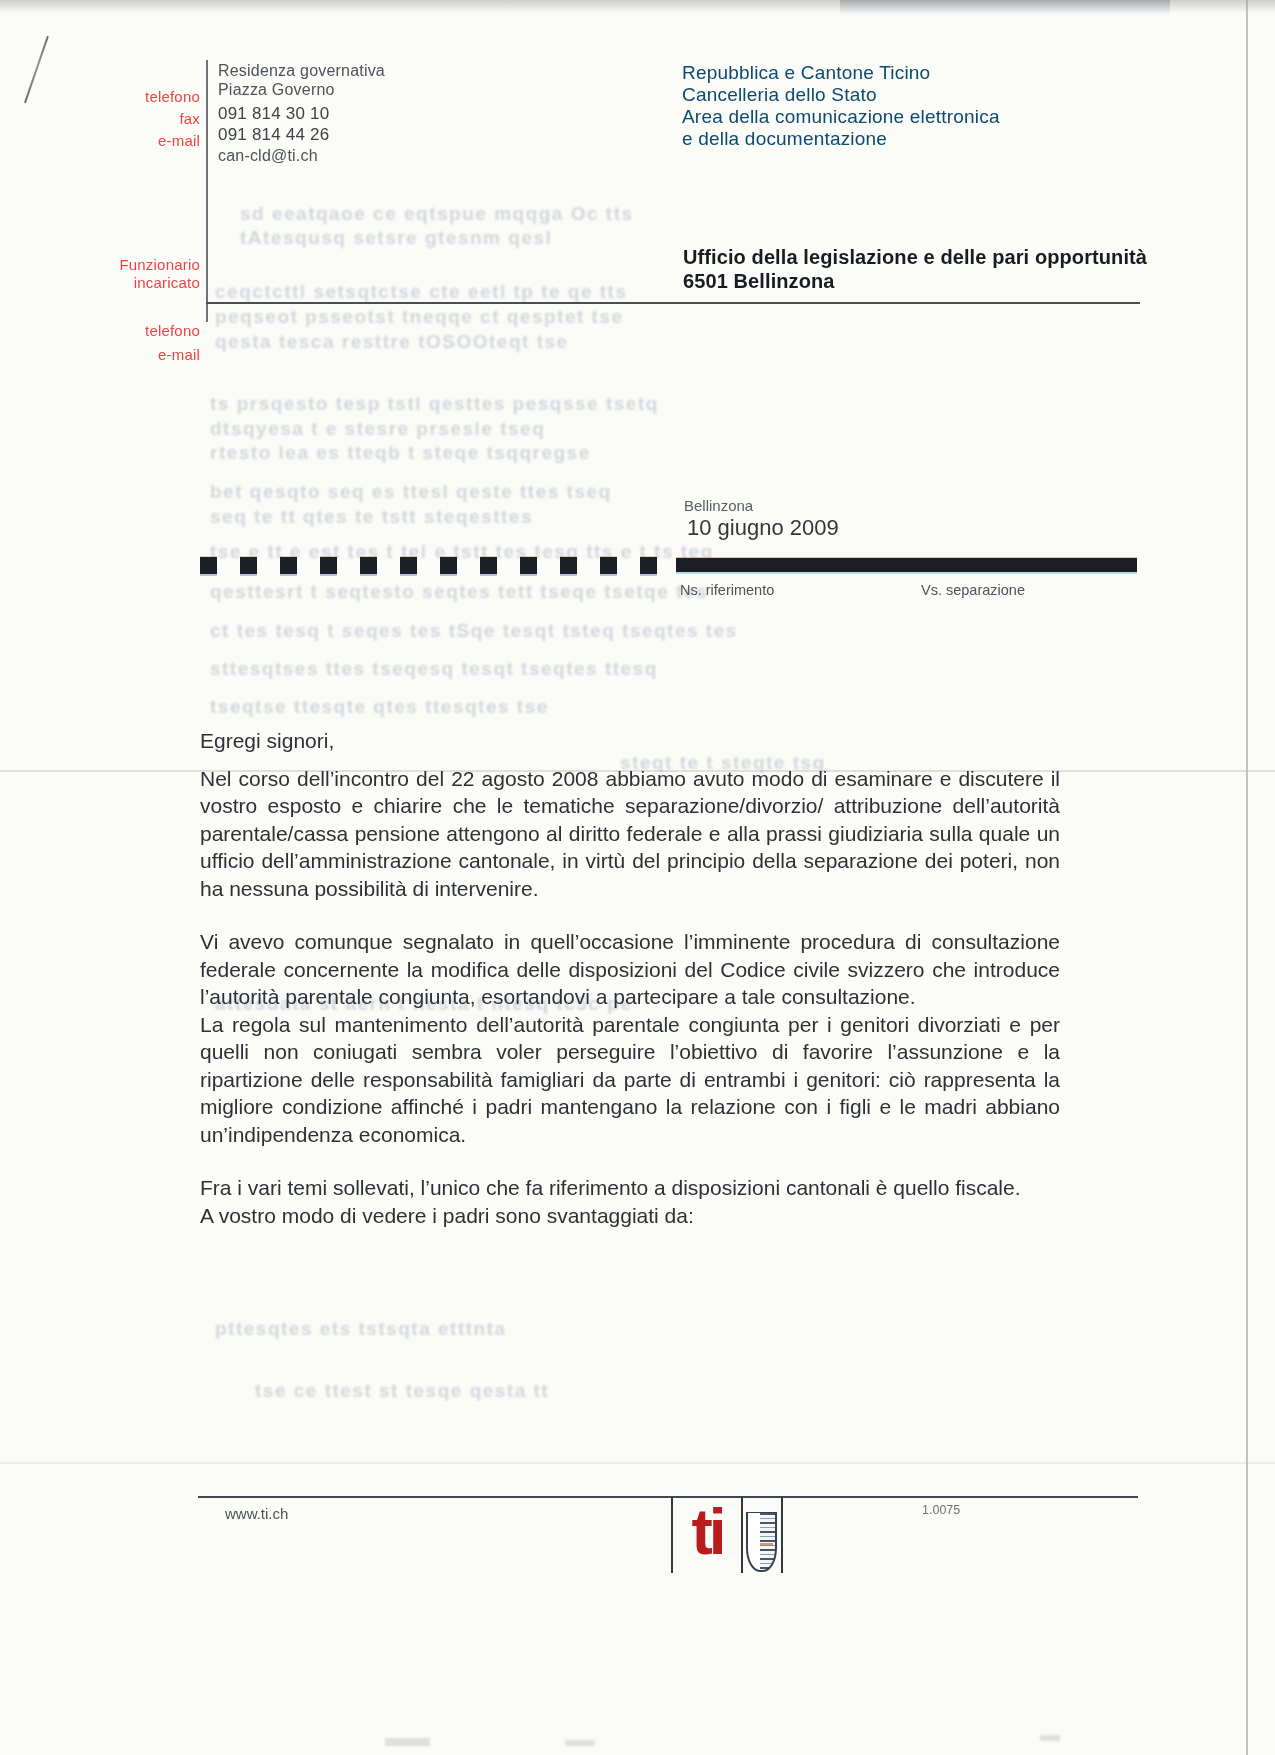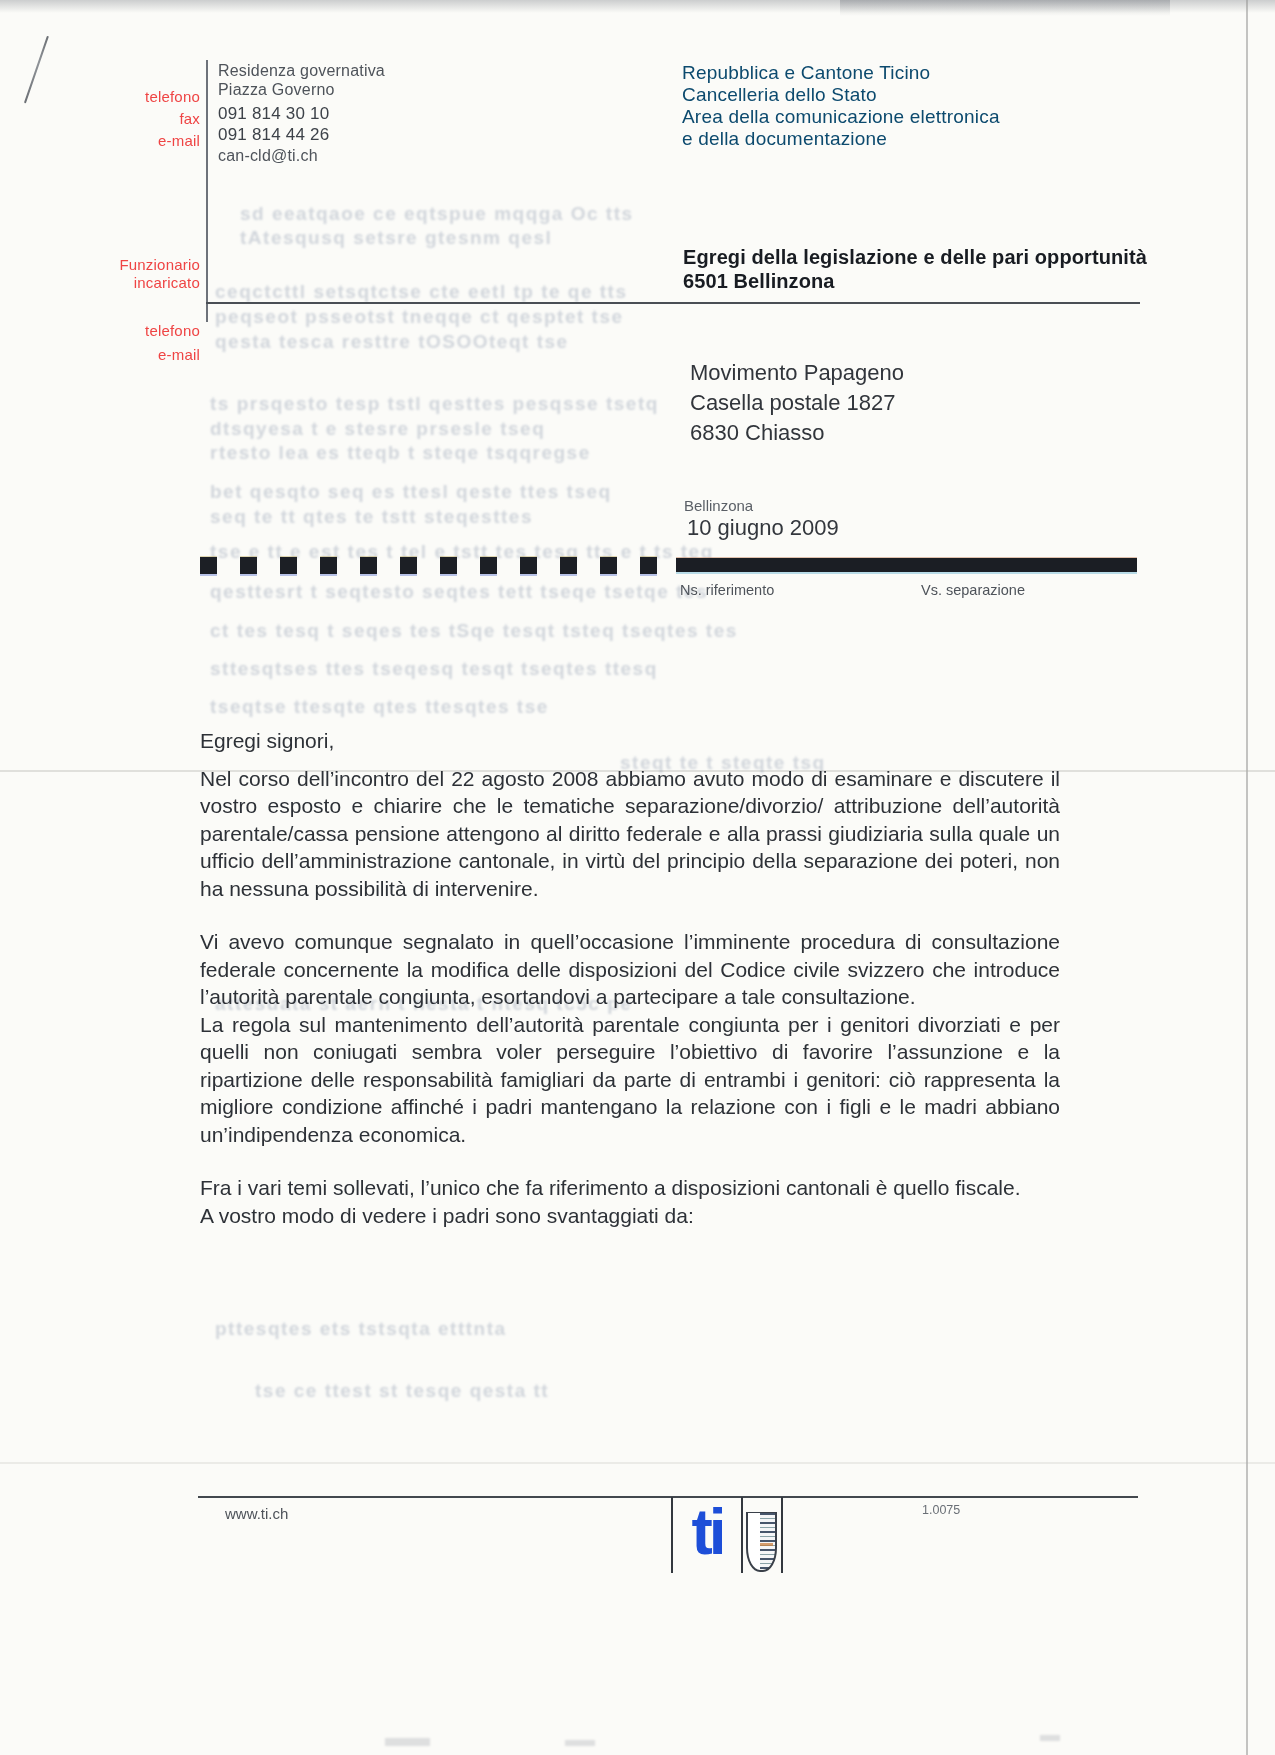--- a/index.html
+++ b/index.html
@@ -52,21 +52,21 @@
   .letter-body p{margin:0;text-align:justify;}
   .letter-body p.salut{text-align:left;margin-bottom:10px;}
   .letter-body p.gap{margin-top:26px;}
 
   
   .footer-rule{position:absolute;left:198px;top:1496px;width:940px;height:2px;background:#43484e;}
   .footer-web{position:absolute;left:225px;top:1505px;font-size:15px;color:#4e535a;}
   .footer-code{position:absolute;left:922px;top:1503px;font-size:12.5px;color:#6a6f76;}
   .logo-bar{position:absolute;top:1497px;width:2px;height:76px;background:#33383f;}
   .logo-ti{position:absolute;left:676px;top:1496px;width:62px;font-size:64px;font-weight:bold;
-    letter-spacing:-4px;color:#1d4ed8;line-height:72px;text-align:center;}
+    letter-spacing:-4px;color:#b91c1c;line-height:72px;text-align:center;}
   .shield{position:absolute;left:746px;top:1512px;width:27px;height:57px;
     border:2px solid #3a4049;border-top-width:1px;border-radius:0 0 14px 14px/0 0 24px 24px;
     background:
       linear-gradient(90deg,#ffffff 0 46%,rgba(255,255,255,0) 46%),
       repeating-linear-gradient(180deg,#47566b 0 2px,#f5f6f7 2px 5px,#8aa3a8 5px 6px,#f5f6f7 6px 9px);
   }
   .shield-accent{position:absolute;left:760px;top:1543px;width:13px;height:3px;background:rgba(200,120,50,.7);}
 </style>
 </head>
 <body>
@@ -118,29 +118,24 @@
   <div class="canton" style="top:62px">Repubblica e Cantone Ticino</div>
   <div class="canton" style="top:84px">Cancelleria dello Stato</div>
   <div class="canton" style="top:106px">Area della comunicazione elettronica</div>
   <div class="canton" style="top:128px">e della documentazione</div>
 
   <div class="lh-small lh-labelcol" style="top:256px">Funzionario</div>
   <div class="lh-small lh-labelcol" style="top:274px">incaricato</div>
   <div class="lh-small lh-labelcol" style="top:322px">telefono</div>
   <div class="lh-small lh-labelcol" style="top:346px">e-mail</div>
 
-  <div class="office" style="top:246px">Egregi della legislazione e delle pari opportunità</div>
+  <div class="office" style="top:246px">Ufficio della legislazione e delle pari opportunità</div>
   <div class="office" style="top:270px">6501 Bellinzona</div>
   <div class="h-rule"></div>
 
-  <div class="recipient">
-    <div>Movimento Papageno</div>
-    <div>Casella postale 1827</div>
-    <div>6830 Chiasso</div>
-  </div>
 
   <div class="dateline-place">Bellinzona</div>
   <div class="dateline-date">10 giugno 2009</div>
 
   <div class="squares">
     <span></span>
       <span></span>
       <span></span>
       <span></span>
       <span></span>

